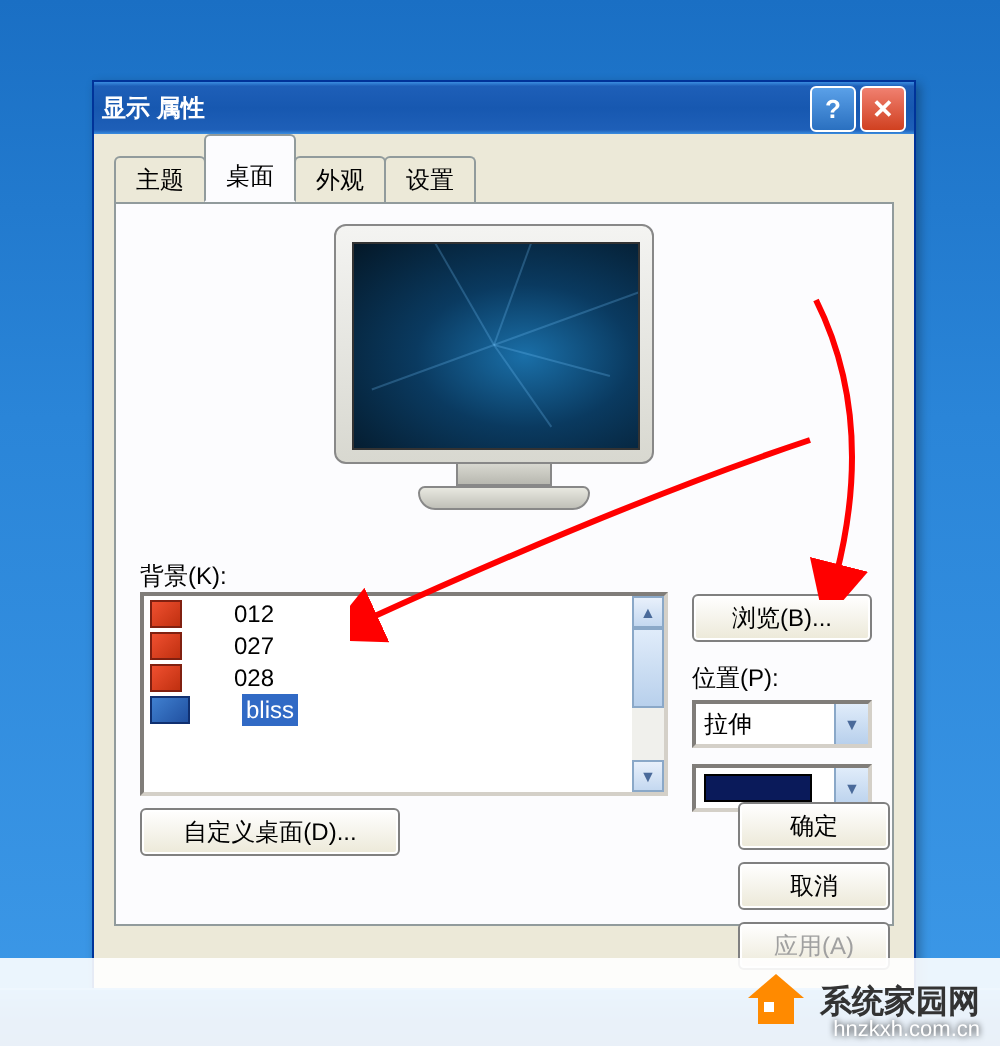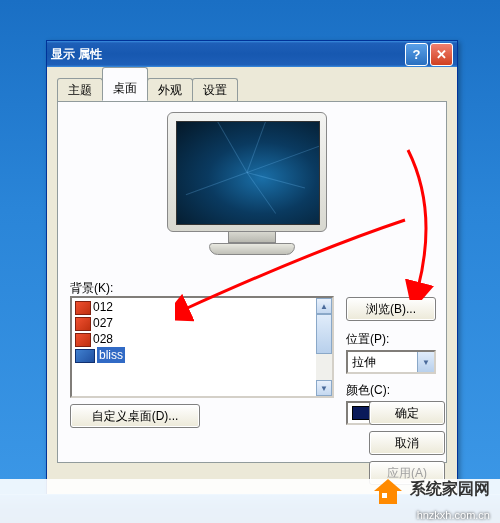--- a/index.html
+++ b/index.html
@@ -17,41 +17,41 @@
 .tabpanel{margin:0 10px 6px 10px;background:#fcfcfe;border:1px solid #919b9c;height:362px;padding:10px;box-sizing:border-box;position:relative;}
 .monitor{width:170px;height:150px;margin:0 auto 8px;position:relative;}
 .mon-body{width:160px;height:120px;background:linear-gradient(180deg,#f4f4f2,#d8d8d0);border:1px solid #888;border-radius:6px;padding:8px;box-sizing:border-box;}
 .mon-screen{width:100%;height:100%;background:radial-gradient(ellipse at 60% 55%,#1a6fa8 0%,#0a3a60 45%,#041828 100%);border:1px solid #333;position:relative;overflow:hidden;}
 .mon-screen .crack{position:absolute;border-top:1px solid rgba(120,200,255,.25);width:80px;transform-origin:left;}
 .mon-stand{width:46px;height:10px;background:linear-gradient(180deg,#d8d8d0,#b8b8b0);margin:0 auto;border:1px solid #888;border-top:none;}
 .mon-base{width:84px;height:10px;background:linear-gradient(180deg,#e8e8e0,#c0c0b8);margin:0 auto;border:1px solid #888;border-radius:4px 4px 10px 10px;}
 .bglabel{position:absolute;left:12px;top:178px;}
 .listbox{position:absolute;left:12px;top:194px;width:260px;height:98px;background:#fff;border:2px inset #d4d0c8;overflow:hidden;}
 .listbox .inner{padding:1px 1px;}
-.listitem{display:flex;align-items:flex-end;height:16px;padding:0 2px;cursor:pointer;}
+.listitem{display:flex;align-items:center;height:16px;padding:0 2px;cursor:pointer;gap:24px;}
 .listitem .ic{width:14px;height:12px;margin-right:2px;background:linear-gradient(135deg,#f05030,#c03010);border:1px solid #802010;display:inline-block;}
 .listitem .ic.bmp{background:linear-gradient(135deg,#4080d0,#2050a0);border-color:#103070;}
 .listitem span{line-height:16px;}
 .listitem.sel span{background:#316ac5;color:#fff;padding:0 2px;}
 .scrollbar{position:absolute;right:0;top:0;bottom:0;width:16px;background:#f0f0ec;}
 .scrollbtn{height:16px;background:linear-gradient(180deg,#e8f0fb,#c4d8f0);border:1px solid #8aa8c8;display:flex;align-items:center;justify-content:center;font-size:8px;color:#4a6a9a;cursor:pointer;box-sizing:border-box;}
 .scrollthumb{position:absolute;left:0;right:0;top:16px;height:40px;background:linear-gradient(180deg,#e0ecfa,#b8d0ec);border:1px solid #8aa8c8;box-sizing:border-box;cursor:pointer;}
 .sidecol{position:absolute;right:10px;top:195px;width:90px;}
 .xpbtn{height:22px;background:linear-gradient(180deg,#fff,#ece9d8);border:1px solid #808080;border-radius:3px;display:flex;align-items:center;justify-content:center;cursor:pointer;box-shadow:0 0 0 1px #fff inset;margin-bottom:10px;}
 .fieldlabel{margin:4px 0 2px;}
 .combo{height:20px;background:#fff;border:2px inset #d4d0c8;display:flex;align-items:center;padding-left:4px;position:relative;margin-bottom:8px;}
 .combo .cbtn{position:absolute;right:0;top:0;bottom:0;width:16px;background:linear-gradient(180deg,#e0ecfa,#b8d0ec);border-left:1px solid #8aa8c8;display:flex;align-items:center;justify-content:center;font-size:8px;color:#4a6a9a;cursor:pointer;}
 .colorcombo .colorsw{width:52px;height:12px;background:#0a1a5a;border:1px solid #000;}
 .custbtn{position:absolute;left:12px;top:302px;width:128px;height:22px;}
 .dlgbuttons{position:absolute;right:12px;bottom:10px;display:flex;gap:6px;flex-direction:column;}
 .dlgbuttons .xpbtn{width:74px;margin-bottom:0;}
 .dlgbuttons .xpbtn.disabled{color:#a0a0a0;}
 .arrow{position:absolute;pointer-events:none;}
 .arrow svg{position:absolute;}
-.watermark{position:absolute;right:0;bottom:0;left:0;height:44px;background:rgba(255,255,255,.9);display:flex;justify-content:flex-end;padding-right:10px;gap:8px;}
+.watermark{position:absolute;right:0;bottom:0;left:0;height:44px;background:rgba(255,255,255,.9);display:flex;align-items:center;justify-content:flex-end;padding-right:10px;gap:8px;}
 .house{width:28px;height:28px;position:relative;}
 .house .roof{width:0;height:0;border-left:14px solid transparent;border-right:14px solid transparent;border-bottom:12px solid #ff8a00;position:absolute;top:0;}
 .house .body{position:absolute;top:11px;left:5px;width:18px;height:14px;background:#ff8a00;}
 .house .win{position:absolute;top:14px;left:8px;width:5px;height:5px;background:#fff;}
 .wmtxt{color:#333;font-weight:bold;font-size:16px;}
 .wmurl{position:absolute;right:10px;bottom:2px;color:#fff;font-size:11px;text-shadow:0 0 3px #000;}
 </style>
 </head>
 <body>
 
@@ -114,21 +114,20 @@
       </div>
     </div>
 
     <div class="sidecol">
       <div class="xpbtn">浏览(B)...</div>
       <div class="fieldlabel">位置(P):</div>
       <div class="combo">
         <span>拉伸</span>
         <div class="cbtn">▼</div>
       </div>
-      <div class="fieldlabel">颜色(C):</div>
       <div class="combo colorcombo">
         <div class="colorsw"></div>
         <div class="cbtn">▼</div>
       </div>
     </div>
 
     <div class="xpbtn custbtn">自定义桌面(D)...</div>
   </div>
 
   <div class="dlgbuttons">

